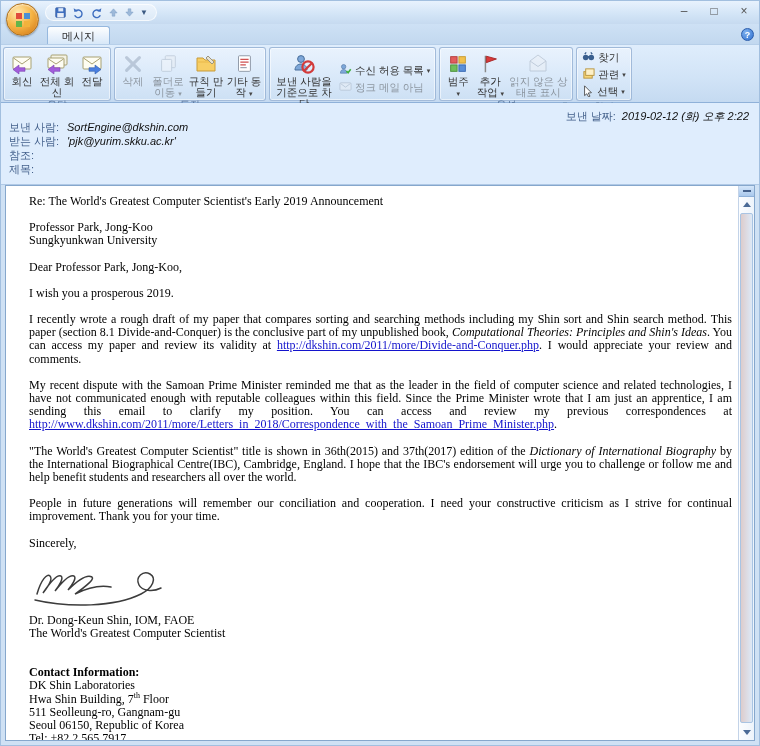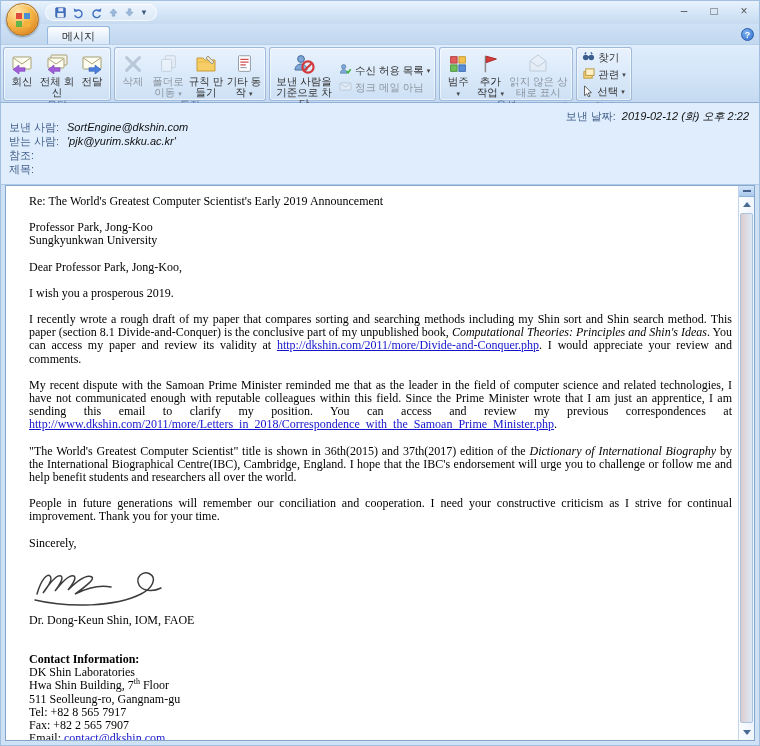--- a/index.html
+++ b/index.html
@@ -378,27 +378,29 @@
         <div class="spacer"></div>
   <div class="sigblock">
     <svg width="152" height="44" viewBox="0 0 152 44">
       <g fill="none" stroke="#3c3c3c" stroke-width="1.5" stroke-linecap="round">
         <path d="M8 30 C12 16 18 9 21 12 C24 15 18 24 14 29 C20 20 28 10 32 12 C35 14 30 22 26 27 C33 18 41 10 45 12 C48 14 43 21 39 26 C48 17 58 10 63 13 C66 15 56 23 46 30 C58 24 72 21 82 23"></path>
         <path d="M6 36 C40 44 86 43 112 30 C124 24 128 14 121 10 C114 6 106 13 110 21 C113 27 124 28 132 24"></path>
       </g>
     </svg>
   </div>
 <div class="para"><span>Dr. Dong-Keun Shin, IOM, FAOE</span></div>
+        <div class="para"><span>The World's Greatest Computer Scientist</span></div>
         <div class="spacer"></div>
         <div class="spacer"></div>
         <div class="para"><span class="b">Contact Information:</span></div>
         <div class="para"><span>DK Shin Laboratories</span></div>
         <div class="para"><span>Hwa Shin Building, 7</span><span class="sup">th</span><span> Floor</span></div>
         <div class="para"><span>511 Seolleung-ro, Gangnam-gu</span></div>
-        <div class="para"><span>Tel: +82 8 565 7917</span></div>
+        <div class="para"><span>Seoul 06150, Republic of Korea</span></div>
+        <div class="para"><span>Tel: +82 2 565 7917</span></div>
         <div class="para"><span>Fax: +82 2 565 7907</span></div>
         <div class="para"><span>Email: </span><a class="blink" href="#">contact@dkshin.com</a></div>
       </div>
     <div class="scroll">
       <div class="split">
           <div class="splitbar"></div>
         </div>
       <div class="sarrow">
           <div class="tri-up"></div>
         </div>

